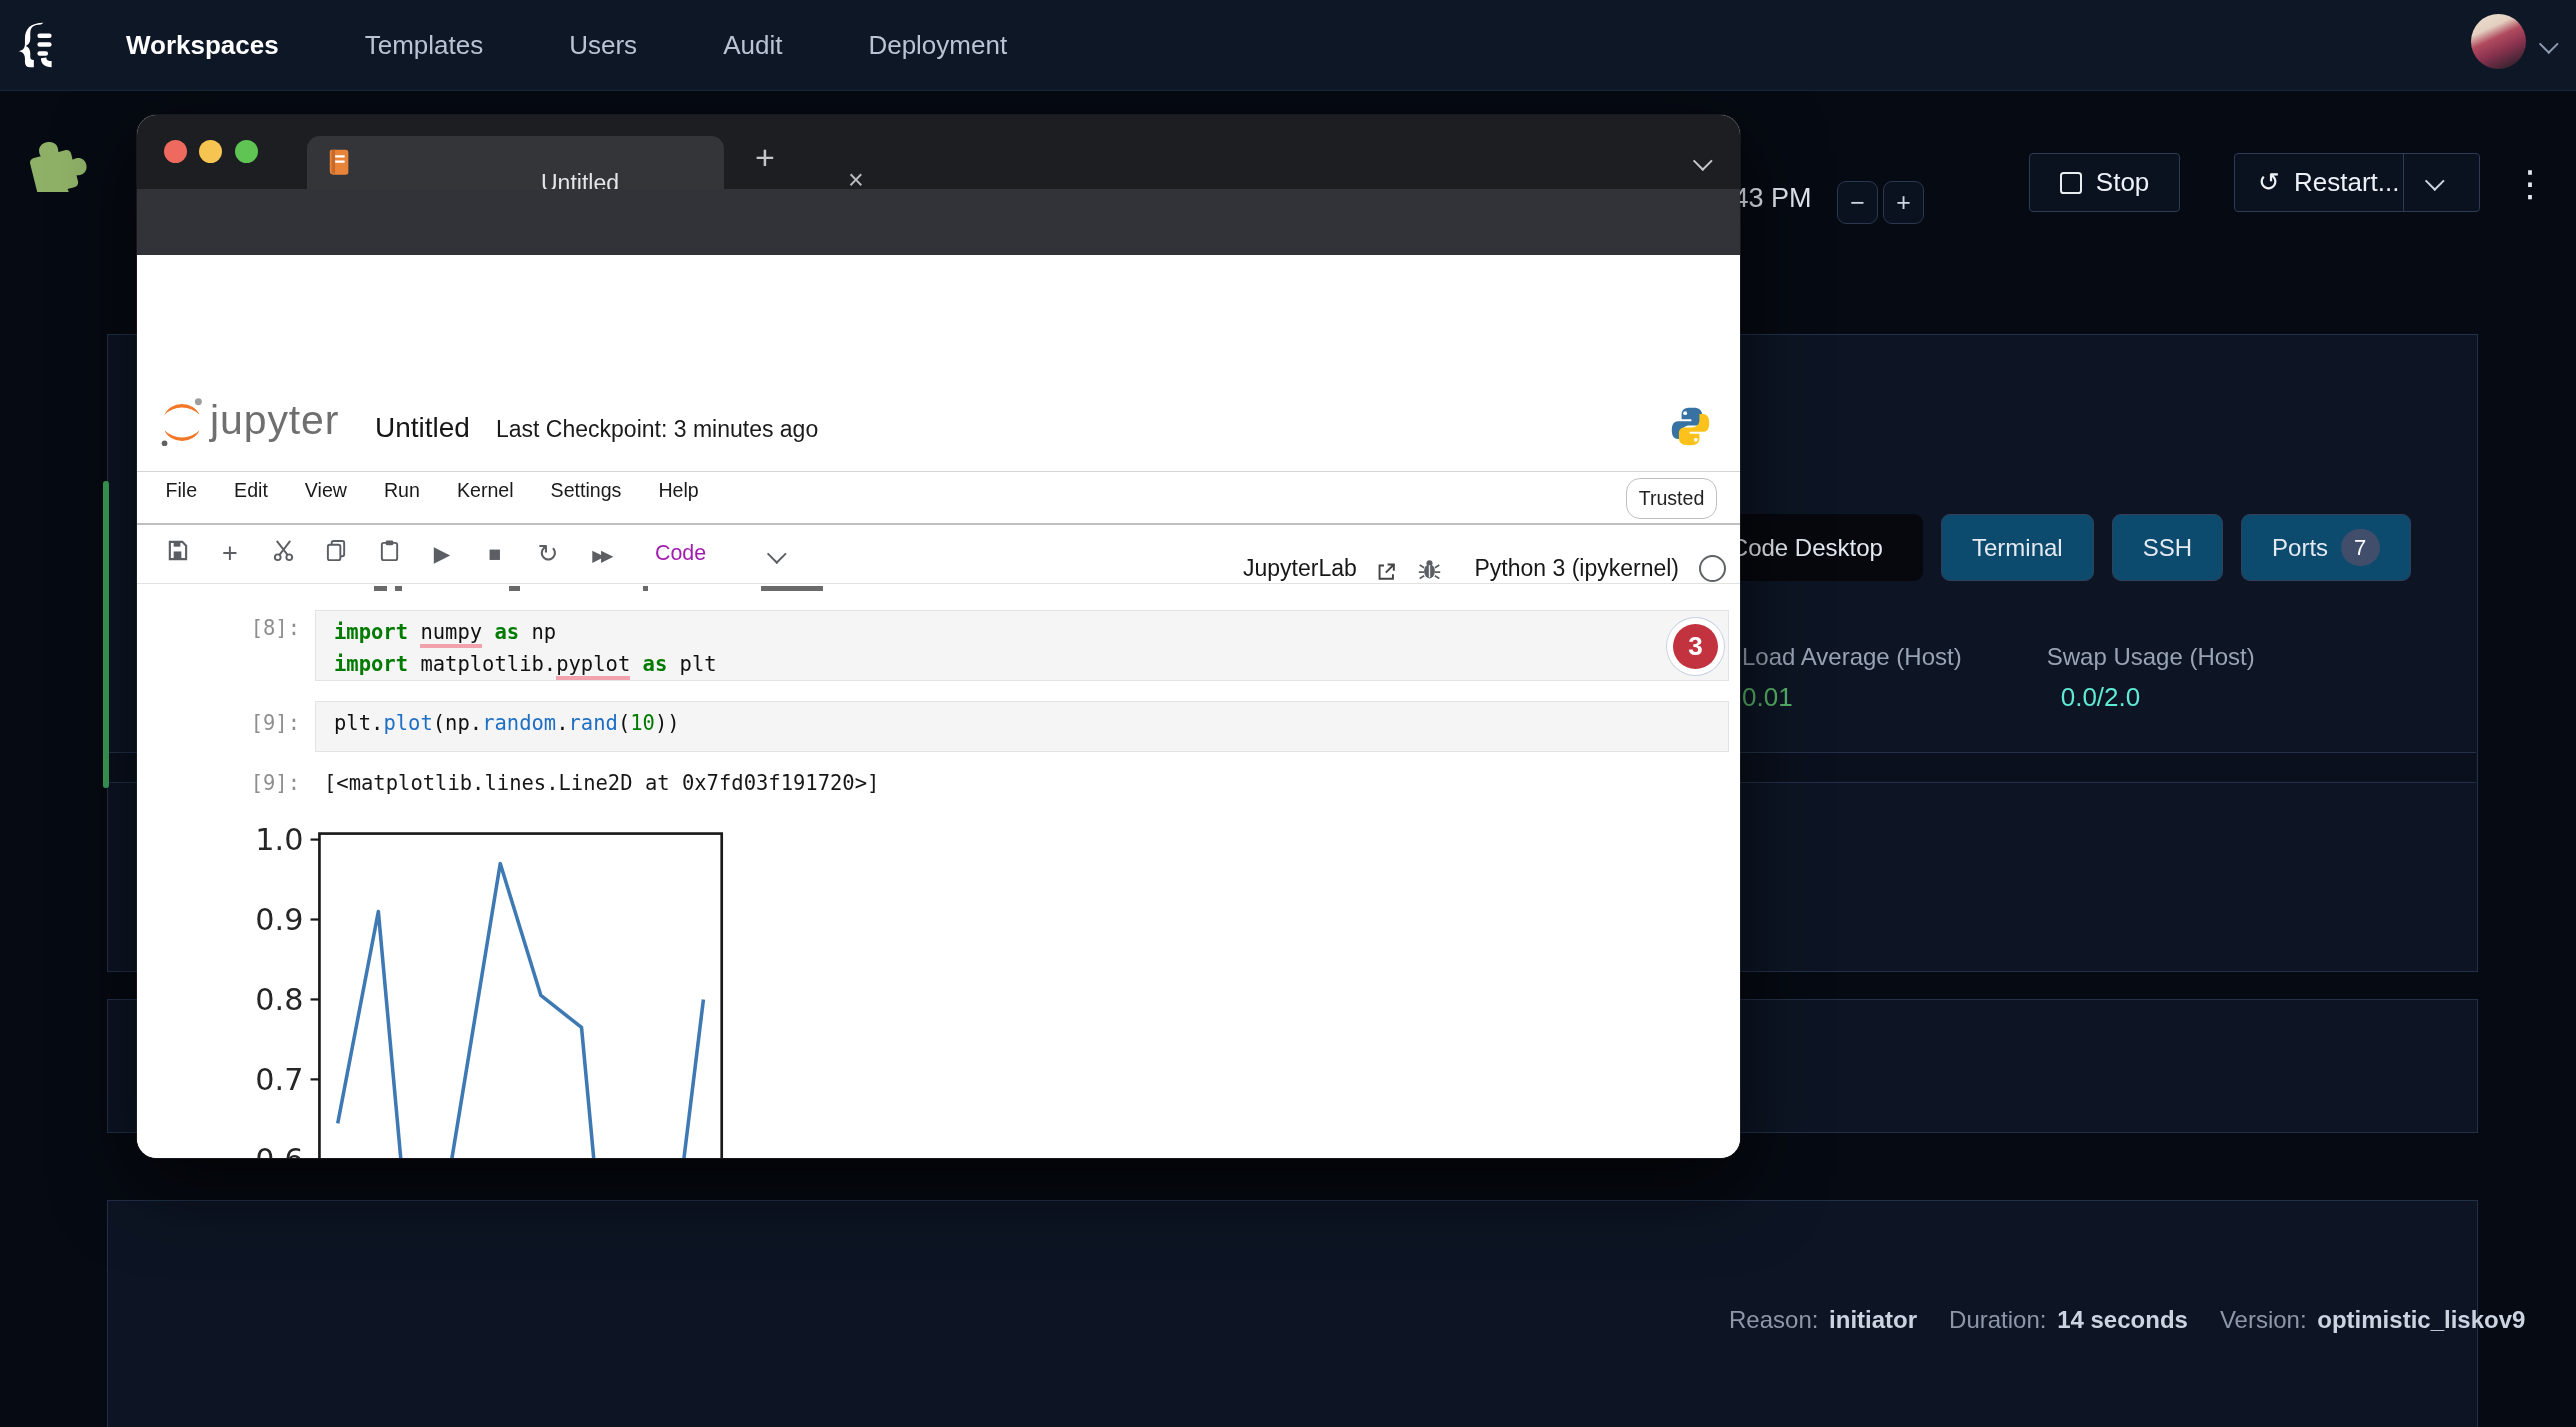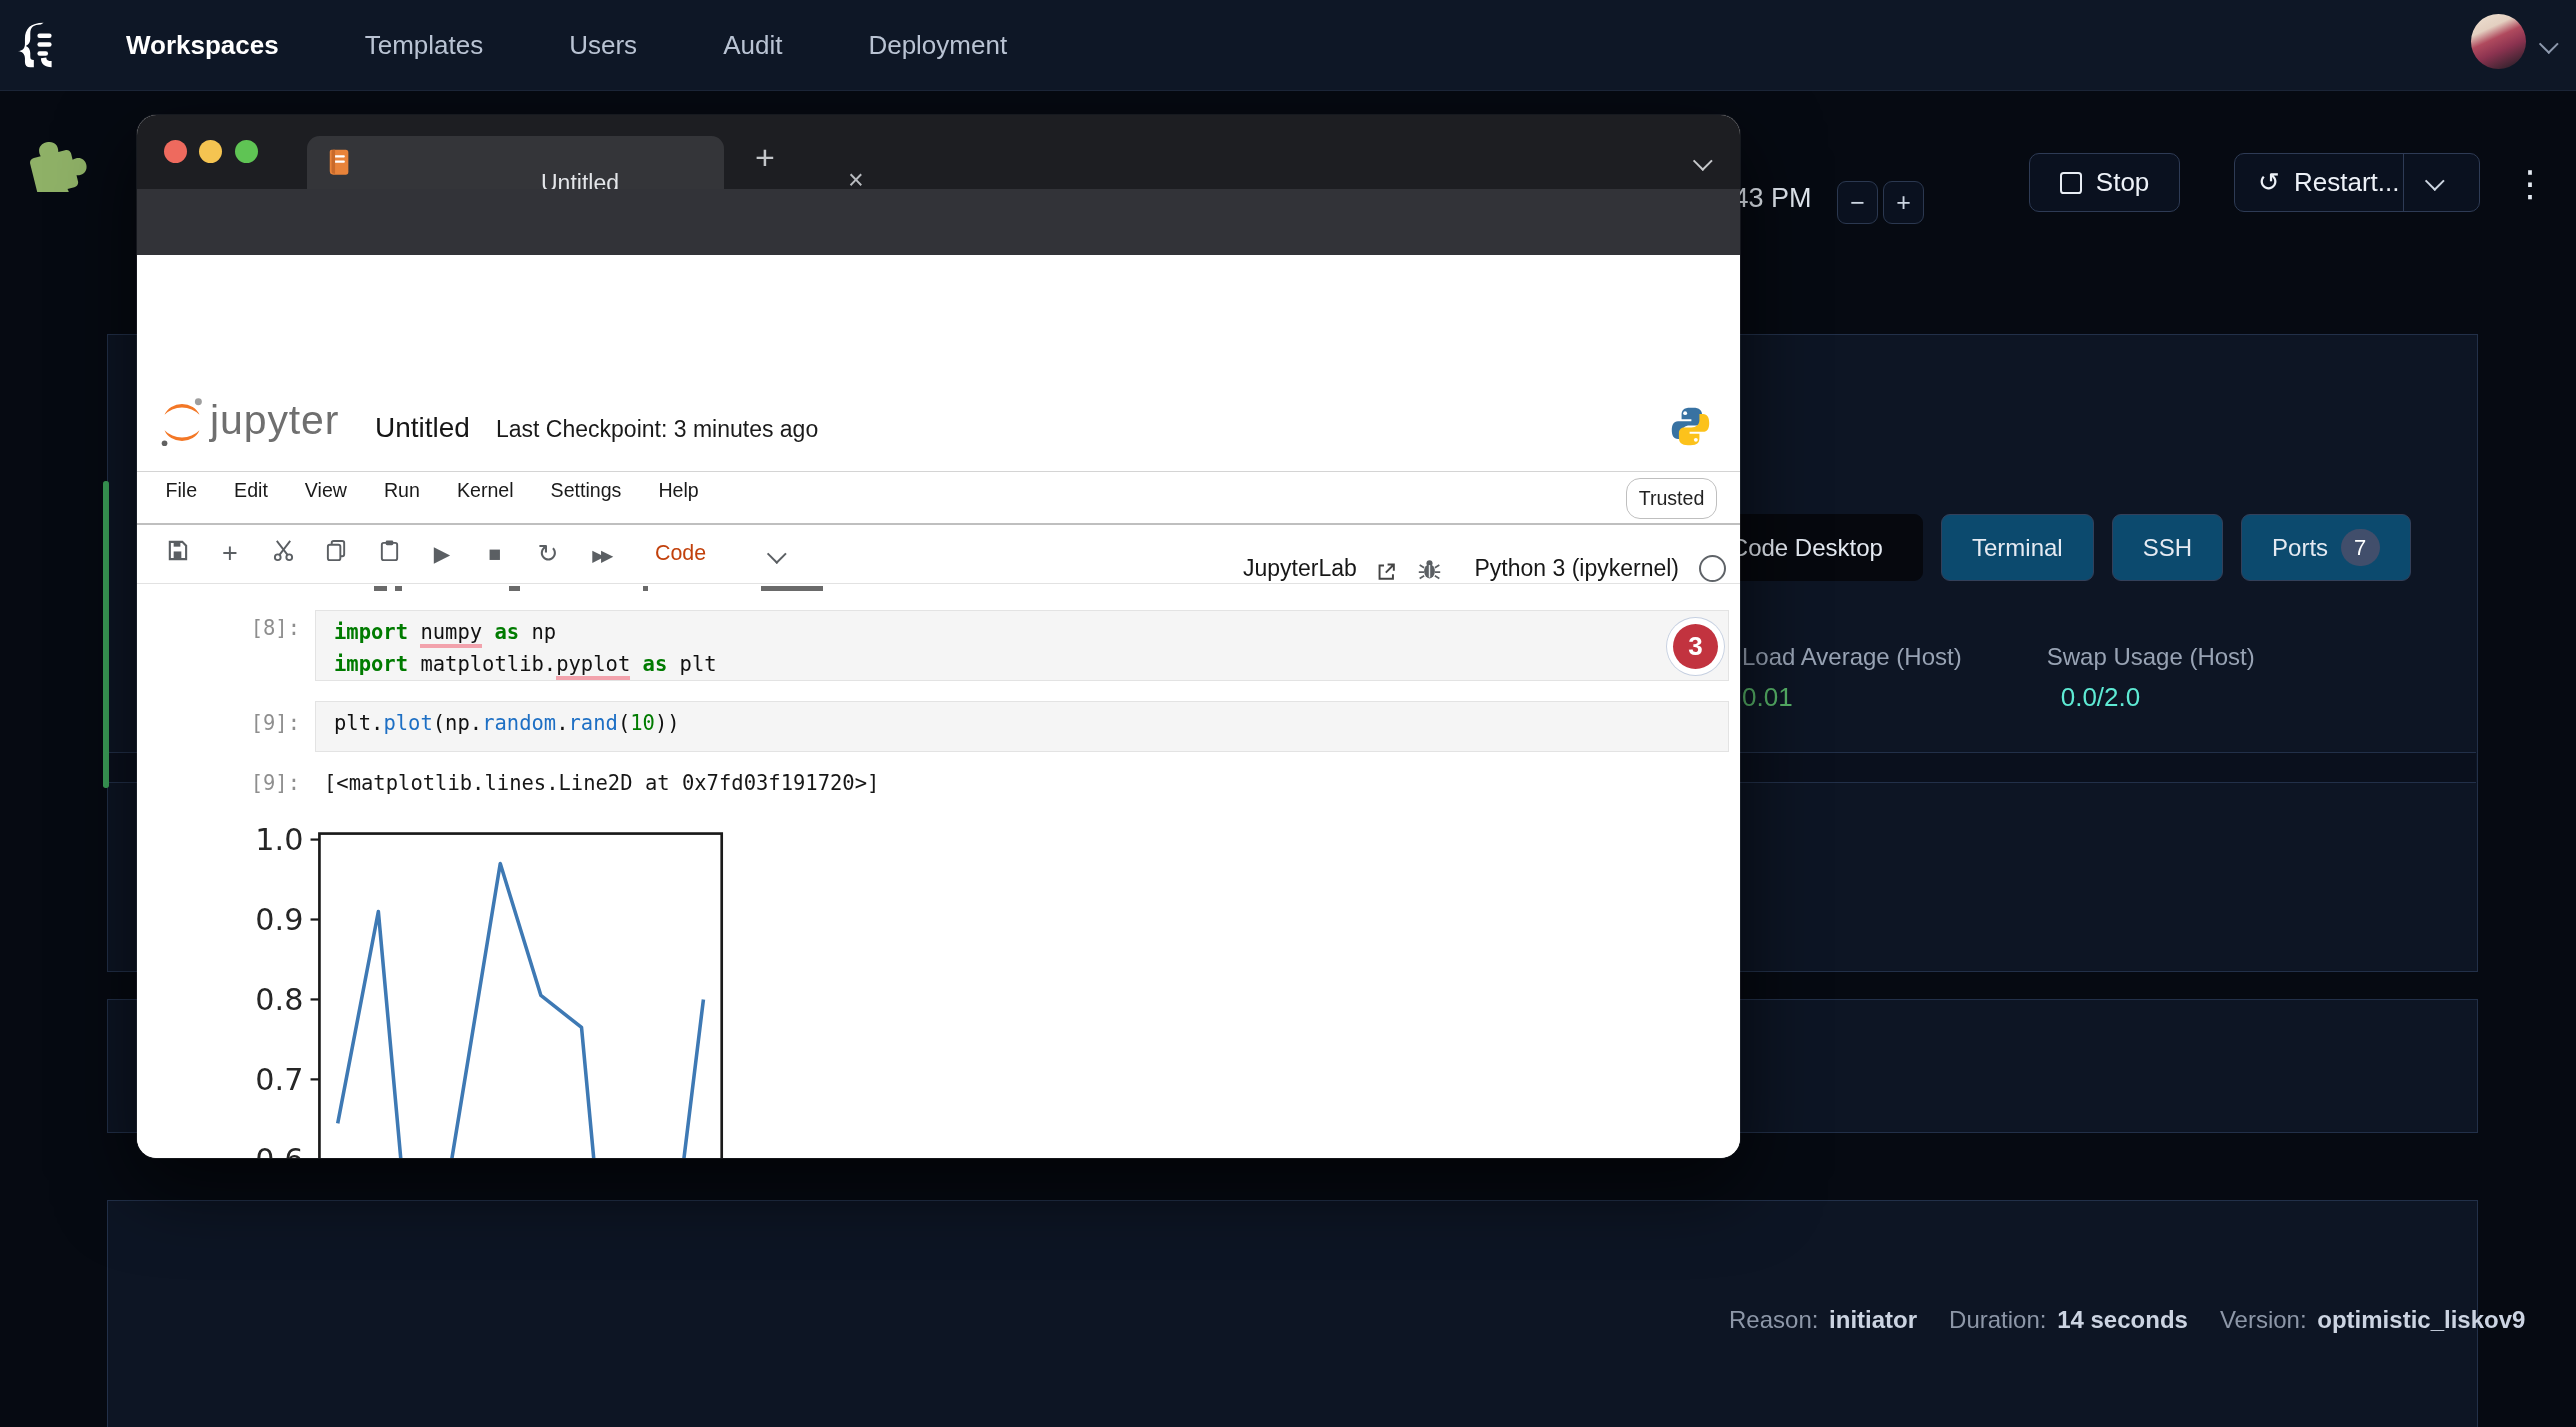--- a/index.html
+++ b/index.html
@@ -14,21 +14,21 @@
   #avatar{left:2471px;top:14.2px;width:55px;height:55px;border-radius:50%;
           background:linear-gradient(155deg,#efe3d4 0%,#e3cfc0 28%,#b04a5e 44%,#8c3350 62%,#3a2330 88%,#201822 100%);}
   #nav-chev{left:2542px;top:37px;color:#8d99ad;}
   .chev{display:inline-block;width:11.6px;height:11.6px;border-right:2.7px solid currentColor;border-bottom:2.7px solid currentColor;transform:rotate(45deg);}
   
   .card{background:#0d1524;border:0.9px solid #223049;}
   #band{background:#0a101d;border-top:0.9px solid #223049;border-bottom:0.9px solid #223049;}
   #ws-time{left:1698px;top:183px;font-size:27px;color:#e3e9f1;z-index:1;white-space:nowrap;}
   .sqbtn{width:39px;height:41px;border:0.9px solid #2b3850;border-radius:9px;background:#0a111f;
          color:#cdd6e2;font-size:25px;display:flex;align-items:center;justify-content:center;z-index:1;}
-  .wsbtn{height:59px;border:0.9px solid #2e3b55;border-radius:10px;background:#0a111f;color:#eef2f8;
+  .wsbtn{height:59px;border:0.9px solid #2e3b55;border-radius:4px;background:#0a111f;color:#eef2f8;
          font-size:26px;display:flex;align-items:center;justify-content:center;gap:14.2px;z-index:1;box-sizing:border-box;}
   #stop-sq{width:18px;height:18px;border:2.7px solid #e8edf4;border-radius:3.6px;}
   #restart-btn{justify-content:flex-start;padding-left:23px;}
   #restart-div{left:2403px;top:153px;width:0.9px;height:59px;background:#2e3b55;z-index:2;}
   #restart-chev{left:2428px;top:174px;color:#cdd6e2;z-index:2;}
   #ws-kebab{left:2512px;top:162px;width:36px;height:53px;color:#e3e9f1;font-size:36px;line-height:43px;text-align:center;z-index:1;}
   #ws-tabs{left:1652px;top:514px;display:flex;gap:18px;z-index:1;}
   .ws-tab{height:67px;border-radius:9px;background:#0c4a6e;border:0.9px solid #33405a;color:#e5eaf2;
           font-size:24px;display:flex;align-items:center;justify-content:center;gap:12.5px;padding:0 30px;box-sizing:border-box;white-space:nowrap;}
   .ws-tab.active{background:#06080e;border-color:#06080e;width:271px;}
@@ -63,21 +63,21 @@
   #j-logo-text{left:73px;top:142px;font-size:41px;color:#6f6f6f;letter-spacing:0.9px;}
   #j-title{left:238px;top:157px;font-size:28px;color:#161616;}
   #j-checkpoint{left:359px;top:161px;font-size:23px;color:#1a1a1a;}
   .hdiv{left:0;width:1603px;background:#d4d4d4;height:0.9px;}
   #j-menus{left:28.5px;top:224px;display:flex;gap:37px;}
   .menu-item{font-size:19.6px;color:#1a1a1a;}
   #j-trusted{left:1489px;top:223px;width:89px;height:39px;border:0.9px solid #bfbfbf;border-radius:14px;
              font-size:19.6px;color:#222;display:flex;align-items:center;justify-content:center;}
   #j-toolbar{left:25px;top:270px;height:57px;display:flex;align-items:center;gap:23px;color:#5b5f63;}
   .tbi{width:30px;text-align:center;font-size:23px;}
-  #j-celltype{font-size:21.4px;color:#c2410c;margin-left:16px;}
+  #j-celltype{font-size:21.4px;color:#a21caf;margin-left:16px;}
   #j-codechev{color:#5b5f63;margin-left:41px;}
   #j-right{left:1106px;top:270px;height:57px;display:flex;align-items:flex-end;gap:19.6px;}
   #j-jlab{font-size:23px;color:#171717;}
   #j-kernel{font-size:23px;color:#171717;margin-left:12.5px;}
   #j-kcircle{width:27px;height:27px;border:2.7px solid #5f6368;border-radius:50%;box-sizing:border-box;}
   .frag{top:331px;height:4.5px;background:#6a6a6a;}
   .mono{font-family:"DejaVu Sans Mono",monospace;}
   .cell-label{width:55px;text-align:right;font-size:20.5px;color:#8e8e8e;}
   .cellbox{left:178px;width:1414px;background:#f5f5f5;border:0.9px solid #e3e3e3;box-sizing:border-box;padding:5.3px 0 5.3px 18px;}
   .codeline{font-size:20.5px;line-height:32px;white-space:pre;}

